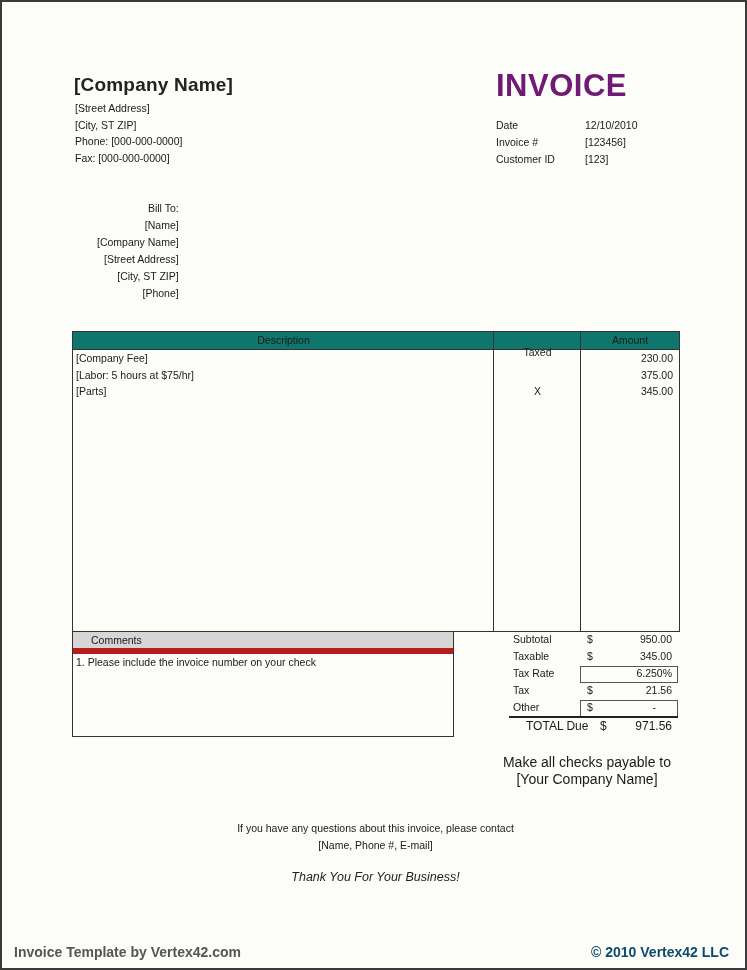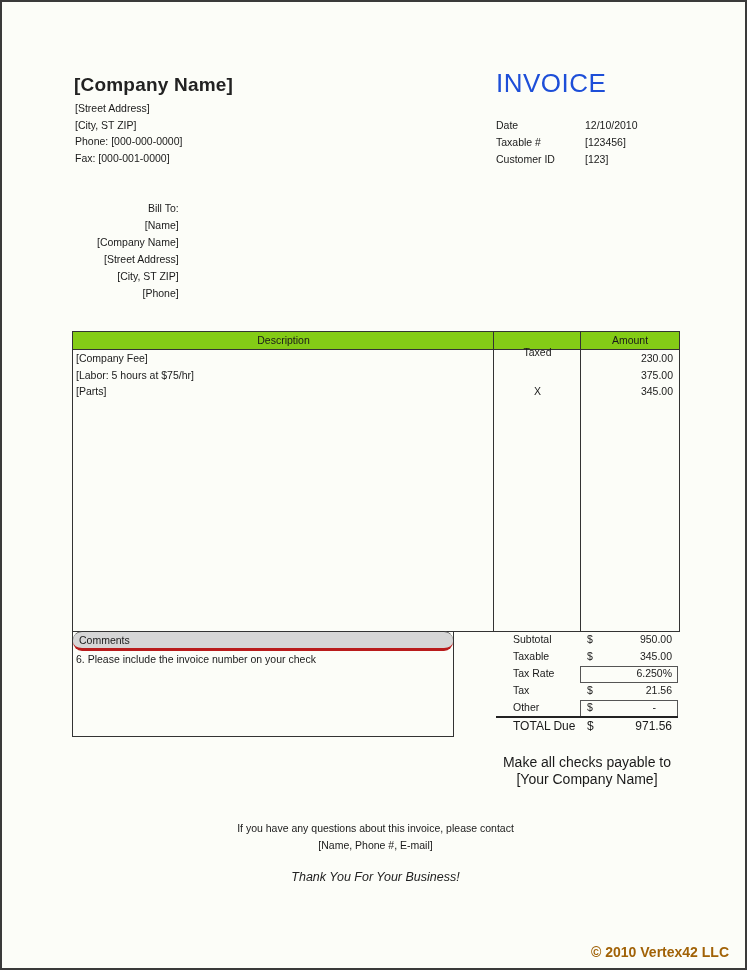--- a/index.html
+++ b/index.html
@@ -13,75 +13,75 @@
     }
     .page {
       position: absolute; left: 0; top: 0;
       width: 743px; height: 966px;
       border: 2px solid #3a3a3a;
       background: #fcfdf8;
     }
     .abs { position: absolute; }
     .company-name { left: 72px; top: 72px; font-size: 19px; font-weight: bold; color: #222; letter-spacing: 0.2px; }
     .company-lines { left: 73px; top: 98px; font-size: 10.5px; line-height: 16.5px; }
-    .invoice-title { left: 494px; top: 66px; font-size: 26px; font-weight: normal; color: #1d4ed8; letter-spacing: 0.5px; }
+    .invoice-title { left: 494px; top: 66px; font-size: 31px; font-weight: bold; color: #701a75; letter-spacing: 0.5px; }
     .meta { left: 494px; top: 115px; font-size: 10.5px; line-height: 17px; }
     .meta .row { display: flex; }
     .meta .lbl { width: 89px; }
     .billto { left: 73px; top: 198px; font-size: 10.5px; line-height: 17px; text-align: right; }
     .billto .indent { padding-left: 22px; }
 
     .items { left: 70px; top: 329px; width: 606px; height: 299px; border: 1px solid #333; }
-    .items .hdr { position: absolute; top: 0; left: 0; right: 0; height: 17px; background: #84cc16; border-bottom: 1px solid #333; }
+    .items .hdr { position: absolute; top: 0; left: 0; right: 0; height: 17px; background: #0f766e; border-bottom: 1px solid #333; }
     .items .hcell { position: absolute; top: 0; height: 17px; line-height: 17px; font-size: 10.5px; text-align: center; }
     .items .vline { position: absolute; top: 0; bottom: 0; width: 1px; background: #333; }
     .items .rows { position: absolute; top: 18px; left: 0; right: 0; font-size: 10.5px; }
     .items .r { height: 16.5px; line-height: 16.5px; position: relative; }
     .items .r .d { position: absolute; left: 3px; }
     .items .r .t { position: absolute; left: 421px; width: 87px; text-align: center; }
     .items .r .a { position: absolute; left: 508px; width: 92px; text-align: right; }
 
     .comments { left: 70px; top: 629px; width: 380px; height: 105px; border: 1px solid #333; border-top: none; }
-    .comments .chdr { height: 16px; line-height: 16px; background: #d6d6d6; border-bottom: 3px solid #b91c1c; border-top: 1px solid #333; font-size: 10.5px; padding-left: 6px; border-radius: 9px; }
+    .comments .chdr { height: 16px; line-height: 16px; background: #d6d6d6; border-bottom: 6px solid #b91c1c; border-top: 1px solid #333; font-size: 10.5px; padding-left: 18px; }
     .comments .cline { font-size: 10.5px; line-height: 17px; padding-left: 3px; }
 
     .totals { left: 494px; top: 629px; width: 182px; font-size: 10.5px; }
     .totals .tr { position: relative; height: 17px; line-height: 17px; }
     .totals .tl { position: absolute; left: 17px; }
     .totals .cur { position: absolute; left: 91px; }
     .totals .val { position: absolute; right: 6px; text-align: right; }
     .totals .boxed { position: absolute; left: 84px; right: 0; top: 1px; height: 15px; border: 1px solid #555; }
-    .totals .total-row { border-top: 2px solid #222; font-size: 12px; }
+    .totals .total-row { border-top: 2px solid #222; font-size: 12px; margin-left: 13px; }
     .payable { left: 494px; top: 752px; width: 182px; text-align: center; font-size: 14px; line-height: 17px; }
     .contact { left: 0; width: 747px; top: 818px; text-align: center; font-size: 10.5px; line-height: 17px; }
     .thanks { left: 0; width: 747px; top: 868px; text-align: center; font-size: 12.5px; font-style: italic; color: #222; }
     .footer-left { left: 12px; top: 942px; font-size: 14px; color: #555; font-weight: bold; }
-    .footer-right { right: 16px; top: 942px; font-size: 14px; color: #a16207; font-weight: bold; }
+    .footer-right { right: 16px; top: 942px; font-size: 14px; color: #0c4a6e; font-weight: bold; }
   </style>
 </head>
 <body>
 
 <div class="page">
 
   <div class="abs company-name">[Company Name]</div>
   <div class="abs company-lines">
     <div>[Street Address]</div>
     <div>[City, ST  ZIP]</div>
     <div>Phone: [000-000-0000]</div>
-    <div>Fax: [000-001-0000]</div>
+    <div>Fax: [000-000-0000]</div>
   </div>
 
   <div class="abs invoice-title">INVOICE</div>
   <div class="abs meta">
     <div class="row">
       <span class="lbl">Date</span>
       <span>12/10/2010</span>
     </div>
     <div class="row">
-      <span class="lbl">Taxable #</span>
+      <span class="lbl">Invoice #</span>
       <span>[123456]</span>
     </div>
     <div class="row">
       <span class="lbl">Customer ID</span>
       <span>[123]</span>
     </div>
   </div>
 
   <div class="abs billto">
     <div>Bill To:</div>
@@ -114,21 +114,21 @@
       <div class="r">
         <span class="d">[Parts]</span>
         <span class="t">X</span>
         <span class="a">345.00</span>
       </div>
     </div>
   </div>
 
   <div class="abs comments">
     <div class="chdr">Comments</div>
-    <div class="cline">6. Please include the invoice number on your check</div>
+    <div class="cline">1. Please include the invoice number on your check</div>
   </div>
 
   <div class="abs totals">
     <div class="tr">
       <span class="tl">Subtotal</span>
       <span class="cur">$</span>
       <span class="val">950.00</span>
     </div>
     <div class="tr">
       <span class="tl">Taxable</span>
@@ -163,14 +163,15 @@
     <div>[Your Company Name]</div>
   </div>
 
   <div class="abs contact">
     <div>If you have any questions about this invoice, please contact</div>
     <div>[Name, Phone #, E-mail]</div>
   </div>
 
   <div class="abs thanks">Thank You For Your Business!</div>
 
+  <div class="abs footer-left">Invoice Template by Vertex42.com</div>
   <div class="abs footer-right">© 2010 Vertex42 LLC</div>
 </div>
 
 </body></html>

